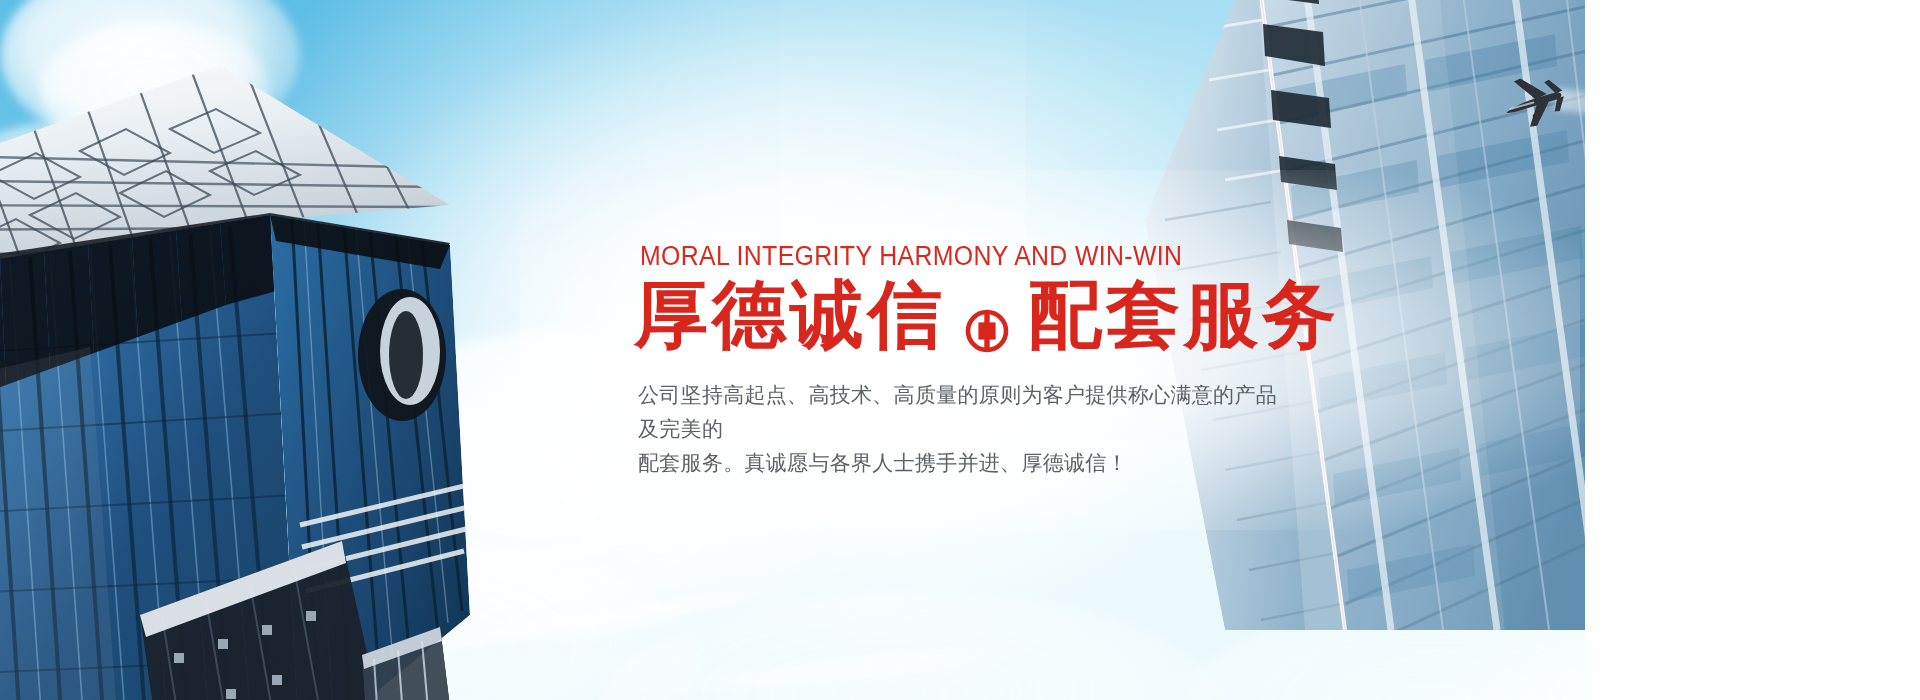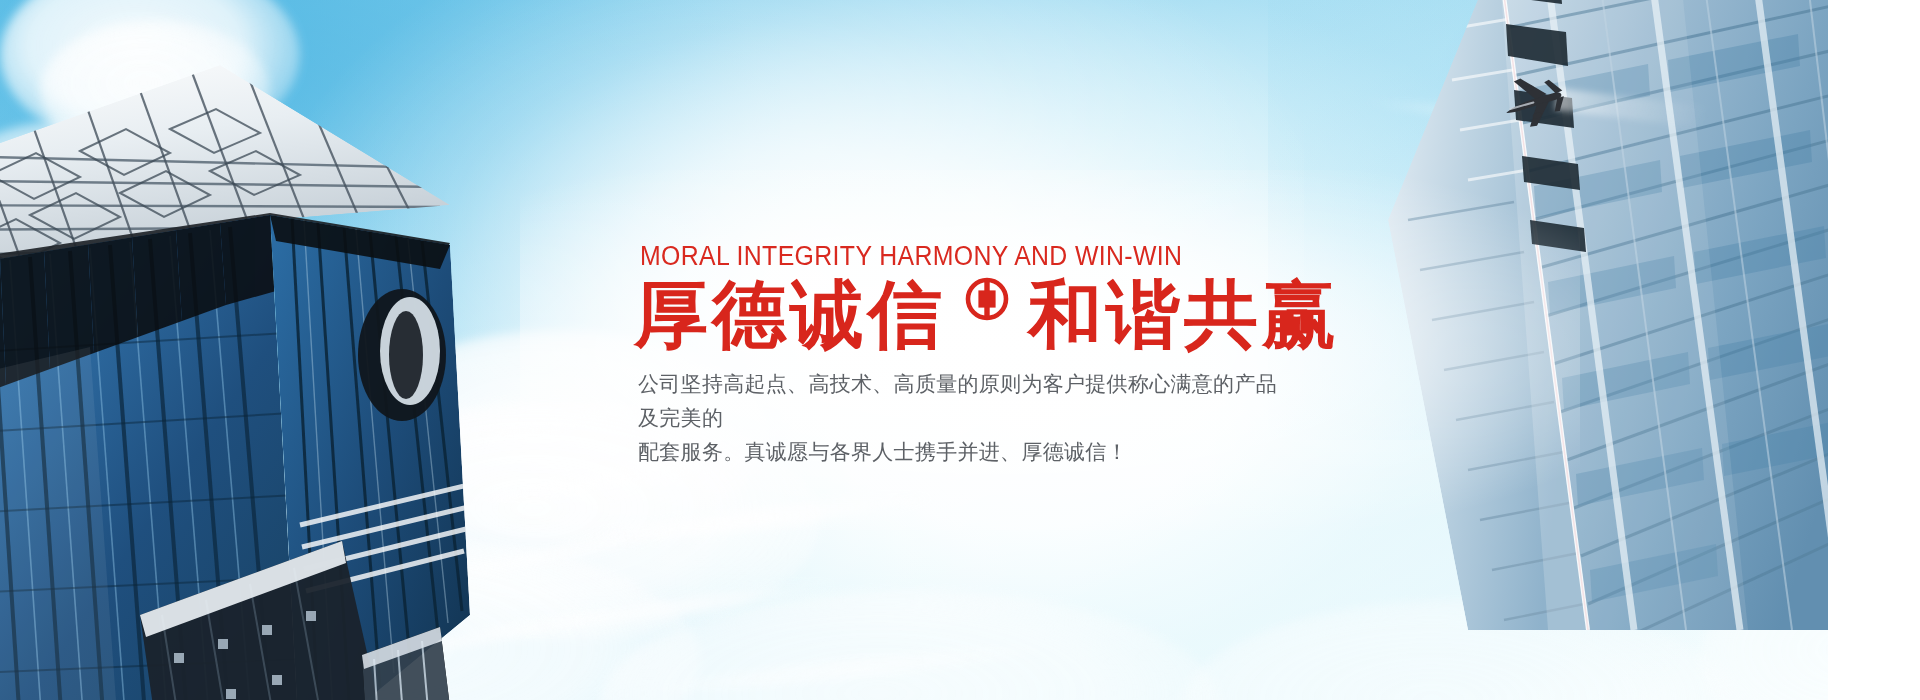--- a/index.html
+++ b/index.html
@@ -8,21 +8,21 @@
     padding: 0;
     background: #ffffff;
   }
   body {
     font-family: "Liberation Sans", "DejaVu Sans", sans-serif;
   }
 
   
   .banner {
     position: relative;
-    width: 1828px;
+    width: 1585px;
     height: 700px;
     overflow: hidden;
     background: #86efac;
   }
 
   
   .sky-base {
     position: absolute;
     inset: 0;
     background:
@@ -144,21 +144,21 @@
     font-weight: 400;
     line-height: 1;
     margin: 0 0 6px 6px;
     white-space: nowrap;
     font-family: "Liberation Sans Narrow", "Liberation Sans", sans-serif;
     transform: scaleX(0.92);
     transform-origin: left center;
   }
   .headline {
     display: flex;
-    align-items: flex-start;
+    align-items: flex-end;
     gap: 16px;
     margin: 0;
     line-height: 1;
     white-space: nowrap;
   }
   .headline-part {
     color: #d8261c;
     font-size: 74px;
     font-weight: 700;
     letter-spacing: 4px;
@@ -167,27 +167,27 @@
   }
   .brand-mark {
     position: relative;
     width: 46px; height: 46px;
     flex: 0 0 auto;
     margin: 0 2px;
   }
   .brand-mark svg { display: block; }
 
   .lede {
-    margin: 15px 0 0 4px;
+    margin: 24px 0 0 4px;
     color: #5d6166;
     font-size: 21px;
     line-height: 1.62;
     font-weight: 400;
     letter-spacing: 0.3px;
-    font-family: Liberation Mono, monospace;
+    font-family: Liberation Serif, serif;
     max-width: 660px;
   }
   .lede-line { display: block; }
 
   
   .text-halo {
     position: absolute;
     left: 520px; top: 170px;
     width: 1060px; height: 360px;
     background: radial-gradient(ellipse at 45% 50%,
@@ -546,21 +546,21 @@
       <span class="headline-part">厚德诚信</span>
 
       <span class="brand-mark">
         <svg width="46" height="46" viewBox="0 0 46 46" xmlns="http://www.w3.org/2000/svg">
           <circle cx="23" cy="23" r="19" fill="none" stroke="#d8261c" stroke-width="4.6"></circle>
           <rect x="20.3" y="2.5" width="5.4" height="41" fill="#d8261c"></rect>
           <rect x="14.4" y="14.4" width="17.2" height="17.2" fill="#d8261c"></rect>
         </svg>
       </span>
 
-      <span class="headline-part">和谐共赢</span>
+      <span class="headline-part">配套服务</span>
     </div>
 
     <p class="lede">
       <span class="lede-line">公司坚持高起点、高技术、高质量的原则为客户提供称心满意的产品及完美的</span>
       <span class="lede-line">配套服务。真诚愿与各界人士携手并进、厚德诚信！</span>
     </p>
 
   </div>
 
 </div>

